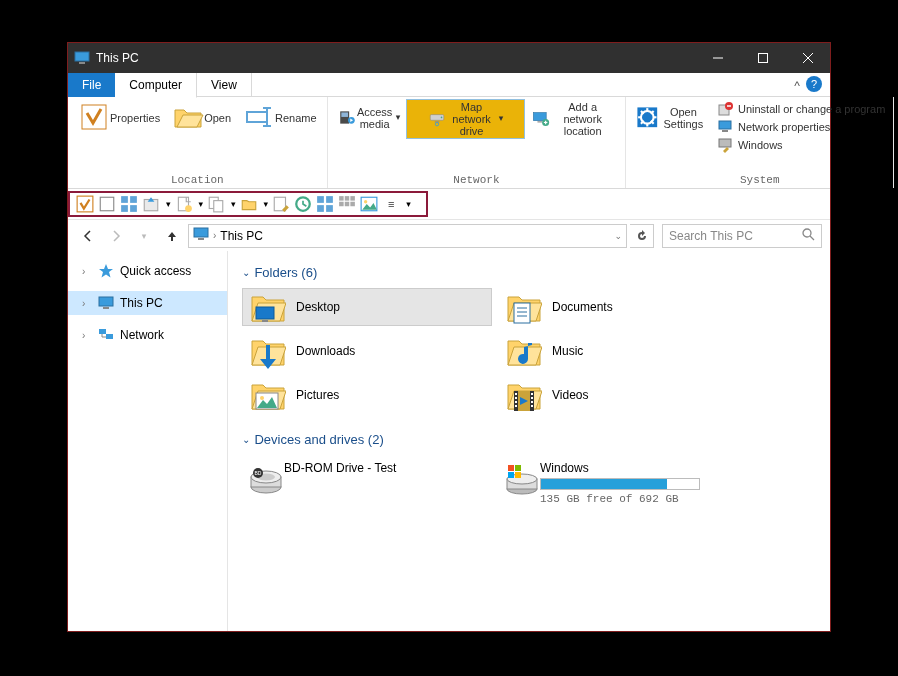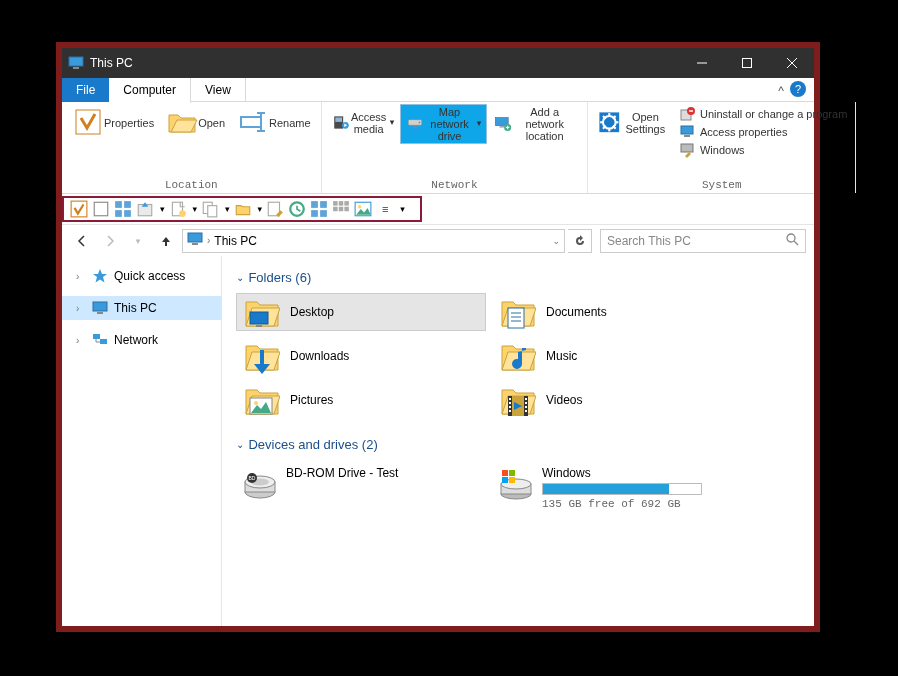--- a/index.html
+++ b/index.html
@@ -1,70 +1,70 @@
 <!DOCTYPE html>
 <html><head>
 <meta charset="utf-8">
 <style>
   * { box-sizing: border-box; margin: 0; padding: 0; font-family: "Segoe UI", Tahoma, sans-serif; }
   body { background: #000; width: 898px; height: 676px; overflow: hidden; }
-  .window { position: absolute; left: 56px; top: 42px; width: 764px; height: 590px; background: #fff; display: flex; flex-direction: column; border: 6px solid #7f1d1d; }
+  .window { position: absolute; left: 67px; top: 42px; width: 764px; height: 590px; background: #fff; display: flex; flex-direction: column; border: 1px solid #7f1d1d; }
   .titlebar { height: 30px; background: #303030; color: #fff; display: flex; align-items: center; font-size: 12px; }
   .titlebar-icon { width: 16px; height: 16px; margin: 0 6px; }
   .title-text { flex: 0 0 auto; }
   .title-spacer { flex: 1; }
   .win-controls { display: flex; height: 100%; }
   .win-btn { width: 45px; display: flex; align-items: center; justify-content: center; color: #fff; }
   .win-btn svg { width: 10px; height: 10px; }
 
   .ribbon-tabs { height: 24px; display: flex; align-items: stretch; border-bottom: 1px solid #d9d9d9; font-size: 12px; position: relative; }
   .tab { padding: 12px 14px; display: flex; align-items: center; border-right: 1px solid #d9d9d9; cursor: default; }
   .tab.file { background: #1979ca; color: #fff; border-right: none; }
   .tab.active { background: #fff; border-bottom: 1px solid #fff; margin-bottom: -1px; }
   .help-icon { position: absolute; right: 8px; top: 3px; width: 16px; height: 16px; background: #1979ca; border-radius: 50%; color:#fff; font-size:11px; display:flex; align-items:center; justify-content:center; }
   .collapse-icon { position: absolute; right: 30px; top: 6px; font-size: 12px; color: #555; }
 
   .ribbon { height: 92px; background: #fff; border-bottom: 1px solid #d9d9d9; display: flex; font-size: 11px; color: #333; }
   .ribbon-group { border-right: 1px solid #e5e5e5; display: flex; flex-direction: column; padding: 2px 4px 0 4px; }
   .ribbon-row { display: flex; flex: 1; align-items: flex-start; }
   .ribbon-btn { display: flex; flex-direction: row; align-items: center; justify-content: flex-start; padding: 2px 6px; min-width: 48px; text-align: center; line-height: 1.1; }
-  .ribbon-btn.selected { background: #0ea5e9; border: 1px solid #92c0e0; padding: 1px 5px; }
+  .ribbon-btn.selected { background: #eab308; border: 1px solid #92c0e0; padding: 1px 21px; }
   .ribbon-btn .big-icon { width: 32px; height: 32px; margin-bottom: 2px; display:flex; align-items:center; justify-content:center; }
   .ribbon-group-label { text-align: center; color: #666; font-size: 11px; padding-bottom: 2px; font-family: Liberation Mono, monospace; }
   .ribbon-small-list { display: flex; flex-direction: column; gap: 2px; padding: 2px 4px; }
   .ribbon-small-item { display: flex; align-items: center; gap: 4px; font-size: 11px; white-space: nowrap; }
   .small-icon { width: 16px; height: 16px; display:inline-flex; align-items:center; justify-content:center; }
 
   .quick-access-bar { height: 26px; border: 2px solid #8b1a3a; display: flex; align-items: center; gap: 4px; padding: 0 6px; margin: 2px 0; width: 360px; }
   .qa-btn { width: 18px; height: 18px; display: flex; align-items: center; justify-content: center; }
 
   .nav-bar { height: 32px; display: flex; align-items: center; gap: 4px; padding: 0 8px; border-top: 1px solid #e5e5e5; }
   .nav-arrow { width: 24px; height: 24px; display: flex; align-items: center; justify-content: center; color: #555; }
   .nav-arrow.disabled { color: #bbb; }
   .breadcrumb { flex: 1; height: 24px; border: 1px solid #ccc; display: flex; align-items: center; padding: 0 4px; font-size: 12px; gap: 4px; }
   .refresh-box { width: 24px; height: 24px; border: 1px solid #ccc; border-left: none; margin-left:-1px; display:flex; align-items:center; justify-content:center; color:#555; }
-  .search-box { width: 206px; height: 24px; border: 1px solid #ccc; display: flex; align-items: center; padding: 0 6px; font-size: 12px; color: #888; margin-left: 4px; }
+  .search-box { width: 160px; height: 24px; border: 1px solid #ccc; display: flex; align-items: center; padding: 0 6px; font-size: 12px; color: #888; margin-left: 4px; }
   .search-box .sicon { margin-left: auto; }
 
   .body { flex: 1; display: flex; overflow: hidden; }
   .sidebar { width: 160px; border-right: 1px solid #e5e5e5; padding: 8px 0; font-size: 12px; }
   .side-item { display: flex; align-items: center; gap: 6px; padding: 4px 8px 4px 14px; }
   .side-item.selected { background: #cde8ff; }
   .side-chevron { color: #777; font-size: 10px; width: 10px; }
   .side-icon { width: 16px; height: 16px; display:flex; align-items:center; justify-content:center; }
 
   .content { flex: 1; padding: 10px 14px; font-size: 12px; overflow: auto; }
   .group-header { color: #1a4e8a; font-size: 13px; margin: 4px 0 8px 0; display:flex; align-items:center; gap:4px; }
   .group-header .gchev { font-size: 10px; }
   .folder-grid { display: grid; grid-template-columns: repeat(2, 250px); gap: 6px; margin-bottom: 18px; }
   .folder-item { display: flex; align-items: center; gap: 10px; padding: 8px; height: 38px; }
   .folder-item.selected { background: #e5e5e5; border: 1px solid #ccc; padding: 7px; }
   .folder-icon { width: 36px; height: 36px; position: relative; }
   .drive-grid { display: grid; grid-template-columns: repeat(2, 250px); gap: 6px; }
-  .drive-item { display: flex; align-items: flex-start; gap: 8px; padding: 6px; }
+  .drive-item { display: flex; align-items: flex-start; gap: 0; padding: 6px; }
   .drive-icon { width: 36px; height: 36px; }
   .drive-info { display: flex; flex-direction: column; gap: 3px; flex:1; }
   .gauge { width: 160px; height: 12px; border: 1px solid #bcbcbc; background: #fff; position: relative; }
   .gauge-fill { height: 100%; background: #26a0da; }
   .drive-sub { color: #666; font-size: 11px; font-family: Liberation Mono, monospace; }
 
   .dd { font-size: 9px; margin-left: 2px; }
 </style>
 </head>
 <body>
@@ -219,21 +219,21 @@
               </span>
             <span>Uninstall or change a program</span>
           </div>
           <div class="ribbon-small-item">
             <span class="small-icon">
                 <svg viewBox="0 0 16 16">
                   <rect x="1" y="2" width="12" height="8" fill="#3a9bdc" stroke="#2a6fa0"></rect>
                   <rect x="4" y="11" width="6" height="2" fill="#888"></rect>
                 </svg>
               </span>
-            <span>Access properties</span>
+            <span>Network properties</span>
           </div>
           <div class="ribbon-small-item">
             <span class="small-icon">
                 <svg viewBox="0 0 16 16">
                   <rect x="1" y="2" width="12" height="8" fill="#bbb" stroke="#777"></rect>
                   <path d="M5 14 L9 10 L11 12 L7 16" fill="#caa33a"></path>
                 </svg>
               </span>
             <span>Windows</span>
           </div>

